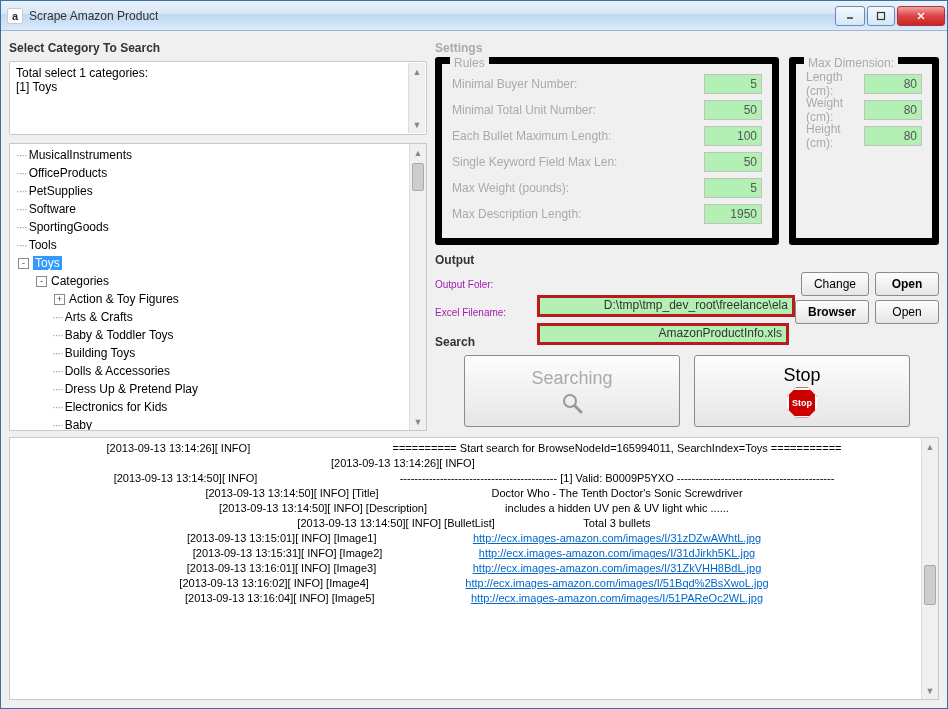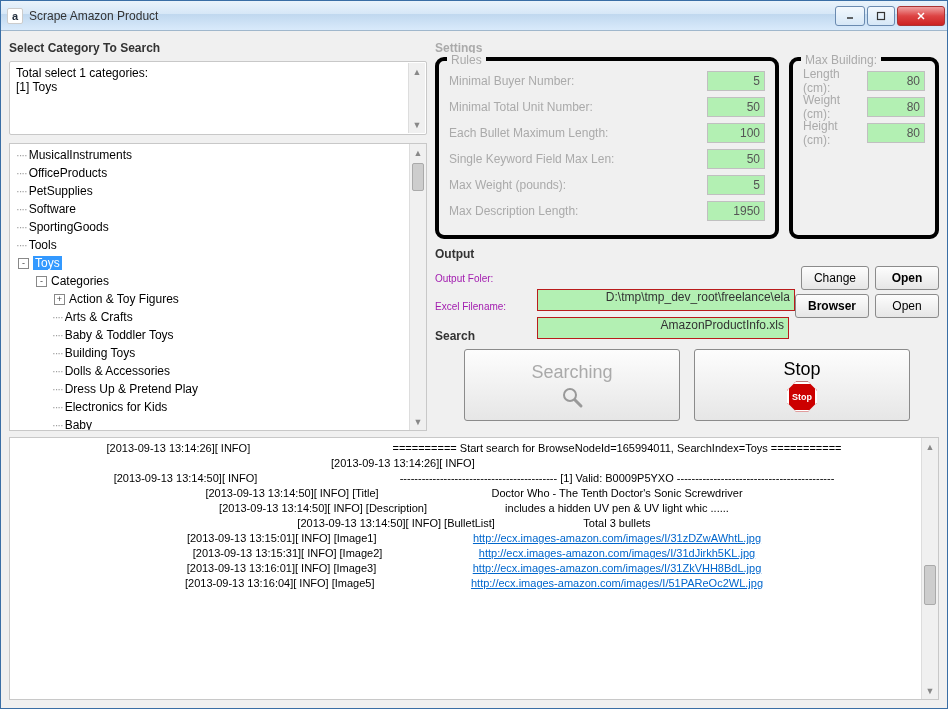--- a/index.html
+++ b/index.html
@@ -30,35 +30,35 @@
 .tree-box { background: #fff; border: 1px solid #c8c8c8; height: 288px; position: relative; overflow: hidden; }
 .tree-inner { padding: 2px 2px; overflow: hidden; }
 .tree-node { display: flex; align-items: center; height: 18px; padding-left: 4px; cursor: pointer; }
 .tree-node .dots { color: #999; font-size: 11px; margin-right: 2px; letter-spacing: -1px; }
 .tree-node .pm { width: 11px; height: 11px; border: 1px solid #888; display: inline-flex; align-items: center; justify-content: center; font-size: 9px; line-height: 1; margin-right: 4px; background: #fff; color: #444; }
 .tree-node .label { font-size: 12px; color: #000; }
 .tree-node.sel .label { background: #3399ff; color: #fff; padding: 0 2px; }
 .tree-sb { position: absolute; right: 0; top: 0; bottom: 0; width: 17px; background: #f0f0f0; border-left: 1px solid #ddd; display: flex; flex-direction: column; }
 .sb-thumb { background: #cdcdcd; border: 1px solid #aaa; border-radius: 2px; margin: 0 2px; }
 
-.group { border: 4px solid #000000; border-radius: 9px; padding: 6px 10px 10px; position: relative; }
+.group { border: 7px solid #000000; border-radius: 3px; padding: 6px 10px 10px; position: relative; }
 .group-title { position: absolute; top: -8px; left: 8px; background: #f0f0f0; padding: 0 4px; font-size: 12px; color: #aaa; }
 .rules-dim-row { display: flex; gap: 10px; }
 .rules-col { flex: 1; }
 .dim-col { width: 150px; }
 .field-row { display: flex; align-items: center; height: 24px; margin: 2px 0; }
 .field-label { flex: 1; font-size: 12px; color: #aaa; }
 .field-input { width: 58px; height: 20px; background: #b3f0b3; border: 1px solid #c0c0c0; text-align: right; padding: 0 4px; font-size: 12px; color: #555; }
 
 .settings-block .section-title { color: #aaa; }
 
 .output-block .section-title, .search-block .section-title { color: #333; }
 .out-row { display: flex; align-items: center; height: 26px; margin: 2px 0; gap: 6px; }
 .out-label { width: 96px; font-size: 10px; color: #a21caf; }
-.out-input { flex: 1; height: 22px; background: #b3f0b3; border: 1px solid #b91c1c; text-align: right; padding: 0 4px; font-size: 12px; color: #333; overflow: hidden; white-space: nowrap; margin-top: 44px; }
+.out-input { flex: 1; height: 22px; background: #b3f0b3; border: 3px solid #b91c1c; text-align: right; padding: 0 4px; font-size: 12px; color: #333; overflow: hidden; white-space: nowrap; margin-top: 44px; }
 .btn { height: 24px; padding: 0 12px; background: linear-gradient(to bottom, #fdfdfd, #e6e6e6); border: 1px solid #8b8b8b; border-radius: 3px; font-size: 12px; cursor: pointer; min-width: 64px; }
 .btn.bold { font-weight: bold; }
 
 .search-block { }
 .search-btns { display: flex; gap: 14px; justify-content: center; padding: 4px 0; }
 .big-btn { width: 216px; height: 72px; background: linear-gradient(to bottom, #fdfdfd, #e6e6e6); border: 1px solid #8b8b8b; border-radius: 3px; display: flex; flex-direction: column; align-items: center; justify-content: center; gap: 2px; font-size: 18px; cursor: pointer; }
 .big-btn.disabled { color: #aaa; }
 .mag-icon { width: 24px; height: 24px; display: inline-block; }
 .stop-octagon { width: 30px; height: 30px; background: #c00; color: #fff; font-size: 9px; font-weight: bold; display: flex; align-items: center; justify-content: center; clip-path: polygon(30% 0%, 70% 0%, 100% 30%, 100% 70%, 70% 100%, 30% 100%, 0% 70%, 0% 30%); border: 2px solid #fff; box-shadow: 0 0 0 1px #800; }
 
@@ -216,21 +216,21 @@
                     <span class="field-label">Max Weight (pounds):</span>
                     <input class="field-input" value="5" style="">
                   </div>
                   <div class="field-row">
                     <span class="field-label">Max Description Length:</span>
                     <input class="field-input" value="1950" style="">
                   </div>
                 </div>
             </div>
             <div class="group dim-col">
-              <div class="group-title">Max Building:</div>
+              <div class="group-title">Max Dimension:</div>
               <div id="dim-fields">
                   <div class="field-row">
                     <span class="field-label">Length (cm):</span>
                     <input class="field-input" value="80" style="">
                   </div>
                   <div class="field-row">
                     <span class="field-label">Weight (cm):</span>
                     <input class="field-input" value="80" style="">
                   </div>
                   <div class="field-row">
@@ -283,20 +283,21 @@
       <div class="log-inner" id="log-inner">
           <div class="log-line"><span class="prefix">[2013-09-13 13:14:26][ INFO] </span><span>========== Start search for BrowseNodeId=165994011, SearchIndex=Toys ===========</span></div>
           <div class="log-line"><span class="prefix">[2013-09-13 13:14:26][ INFO] </span></div>
           <div class="log-line"><span class="prefix">[2013-09-13 13:14:50][ INFO] </span><span>------------------------------------------- [1] Valid: B0009P5YXO -------------------------------------------</span></div>
           <div class="log-line"><span class="prefix">[2013-09-13 13:14:50][ INFO] [Title]</span><span>Doctor Who - The Tenth Doctor's Sonic Screwdriver</span></div>
           <div class="log-line"><span class="prefix">[2013-09-13 13:14:50][ INFO] [Description]</span><span>includes a hidden UV pen &amp; UV light whic ......</span></div>
           <div class="log-line"><span class="prefix">[2013-09-13 13:14:50][ INFO] [BulletList]</span><span>Total 3 bullets</span></div>
           <div class="log-line"><span class="prefix">[2013-09-13 13:15:01][ INFO] [Image1]</span><a href="#">http://ecx.images-amazon.com/images/I/31zDZwAWhtL.jpg</a></div>
           <div class="log-line"><span class="prefix">[2013-09-13 13:15:31][ INFO] [Image2]</span><a href="#">http://ecx.images-amazon.com/images/I/31dJirkh5KL.jpg</a></div>
           <div class="log-line"><span class="prefix">[2013-09-13 13:16:01][ INFO] [Image3]</span><a href="#">http://ecx.images-amazon.com/images/I/31ZkVHH8BdL.jpg</a></div>
+          <div class="log-line"><span class="prefix">[2013-09-13 13:16:02][ INFO] [Image4]</span><a href="#">http://ecx.images-amazon.com/images/I/51Bqd%2BsXwoL.jpg</a></div>
           <div class="log-line"><span class="prefix">[2013-09-13 13:16:04][ INFO] [Image5]</span><a href="#">http://ecx.images-amazon.com/images/I/51PAReOc2WL.jpg</a></div>
         </div>
       <div class="log-sb">
         <div class="sb-arrow">▲</div>
         <div class="sb-track">
             <div class="sb-thumb" style="height:40px;margin-top:110px;"></div>
           </div>
         <div class="sb-arrow">▼</div>
       </div>
     </div>

